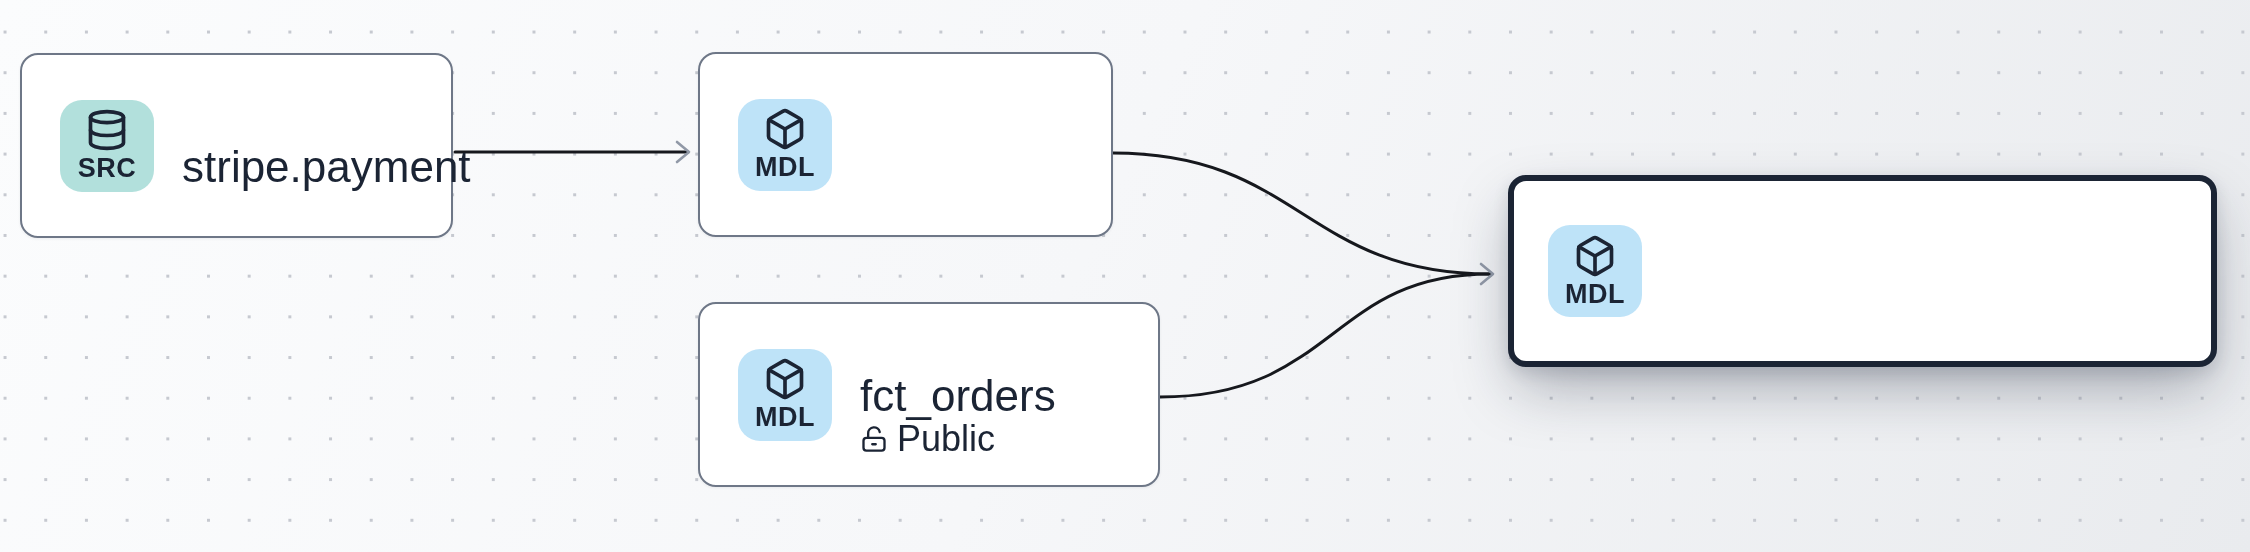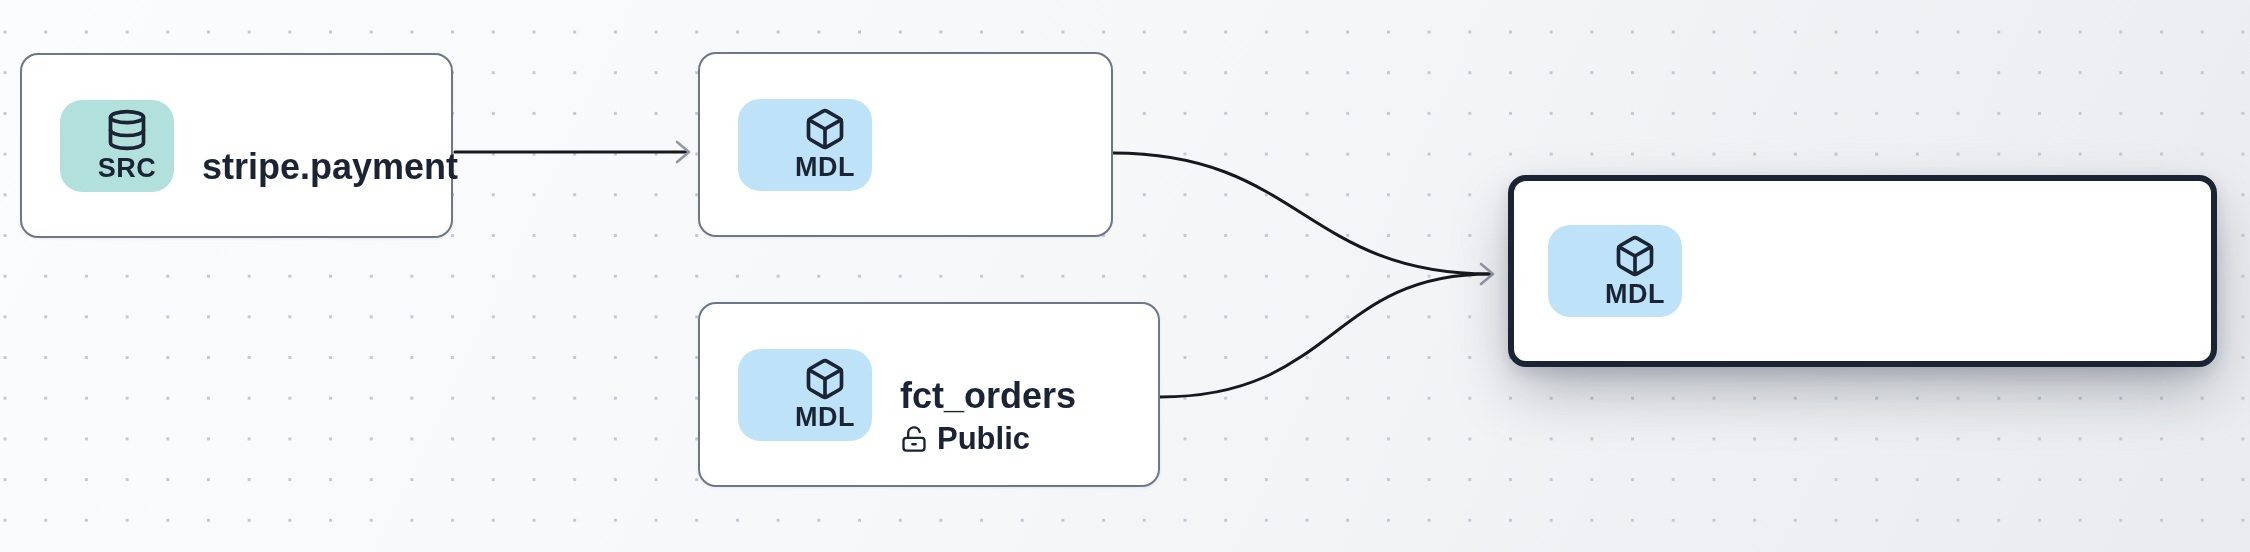--- a/index.html
+++ b/index.html
@@ -49,36 +49,36 @@
   .badge {
     width: 94px; height: 92px;
     border-radius: 22px;
     margin-left: 38px;
     flex: 0 0 auto;
     display: flex; flex-direction: column;
     align-items: center; justify-content: center;
     gap: 1px;
   }
   .node--agg .badge { margin-left: 34px; }
-  .badge--src { background: #b2e0dc; padding-left: 20px; }
-  .badge--mdl { background: #bee3f8; padding-left: 40px; }
+  .badge--src { background: #b2e0dc; }
+  .badge--mdl { background: #bee3f8; }
   .badge-icon { width: 44px; height: 44px; display: block; }
   .badge-label {
     font-size: 27px; font-weight: 600; letter-spacing: 0.5px;
     line-height: 30px; color: #1b2434;
   }
 
   .node-text { margin-left: 28px; display: flex; flex-direction: column; }
   .node-label {
-    font-size: 36px; font-weight: 700; line-height: 44px;
+    font-size: 44px; font-weight: 400; line-height: 44px;
     color: #1b2434; white-space: nowrap; margin-top: 42px;
   }
   .access-row { display: flex; align-items: center; gap: 9px; margin-top: 2px; }
   .access-icon { width: 28px; height: 28px; display: block; }
-  .access-label { font-size: 31px; font-weight: 700; line-height: 38px; color: #1b2434; }
+  .access-label { font-size: 36px; font-weight: 400; line-height: 38px; color: #1b2434; }
 </style>
 </head>
 <body>
 
 <div class="canvas">
 
   <svg class="edges" viewBox="0 0 2250 552">
     <path class="edge" d="M455 152 L688 152"></path>
     <path class="edge" d="M1113 153 C1300 153 1305 274 1490 274"></path>
     <path class="edge" d="M1160 397 C1335 397 1330 274 1490 274"></path>

